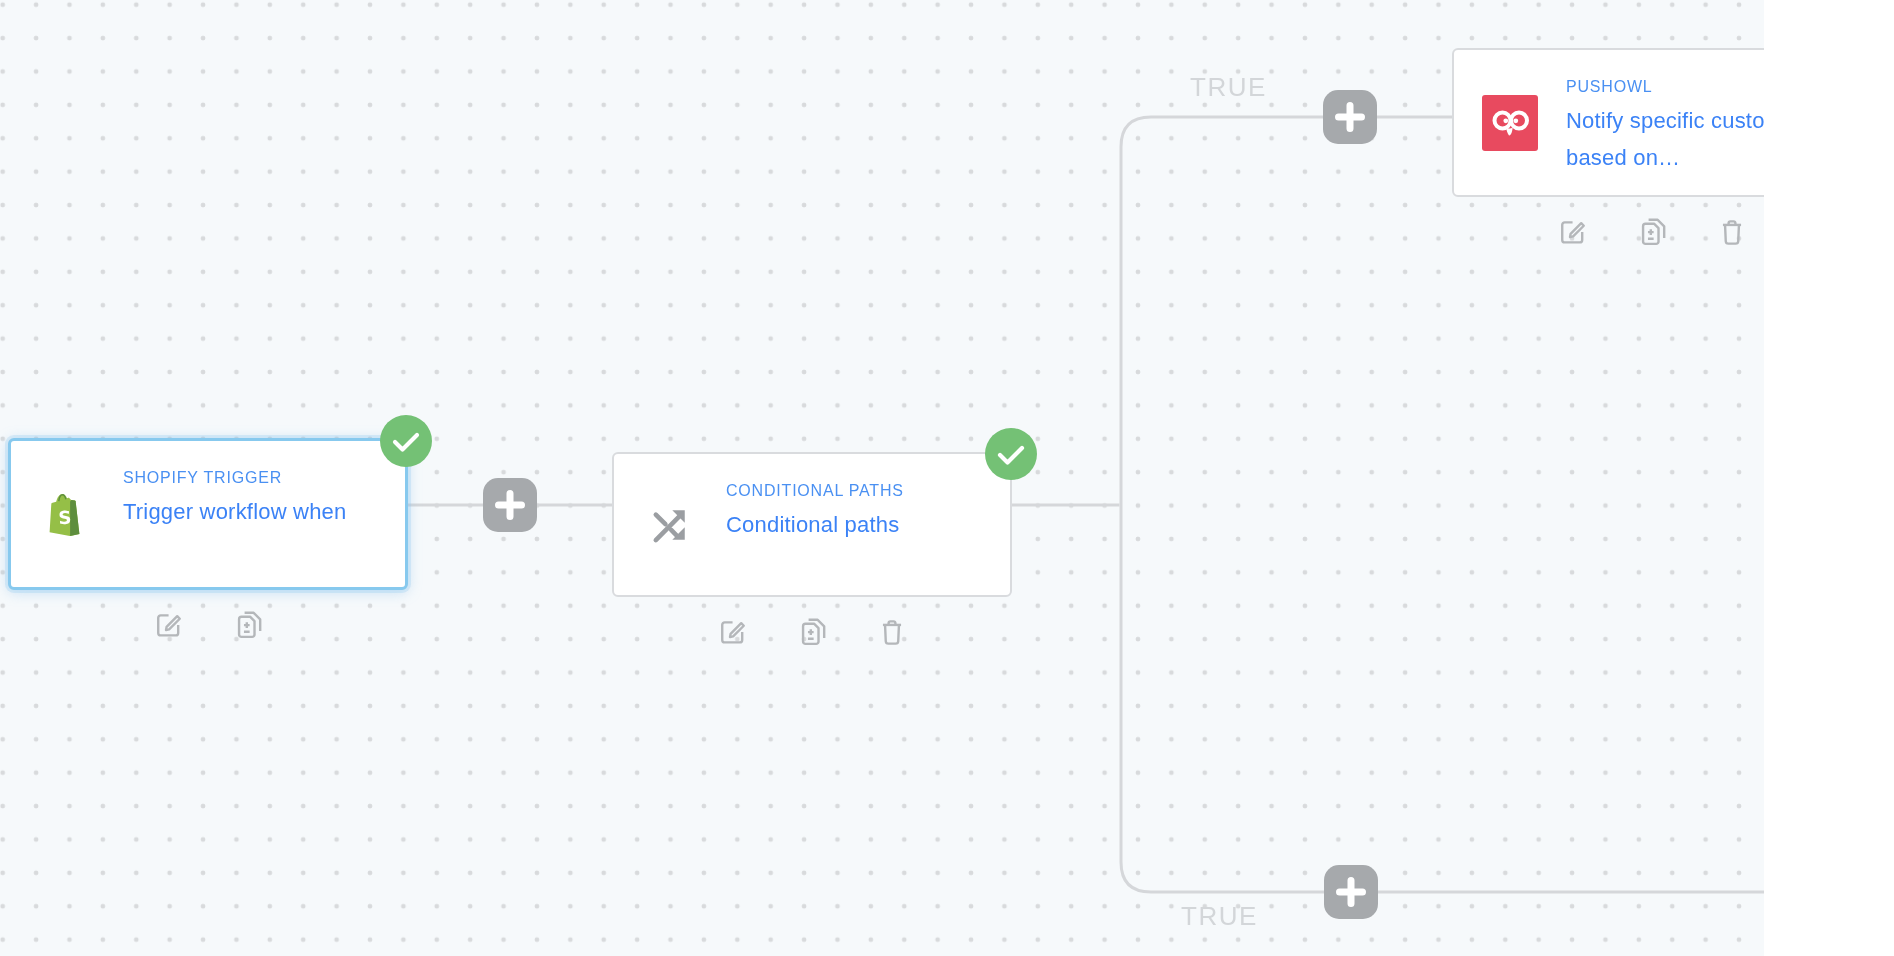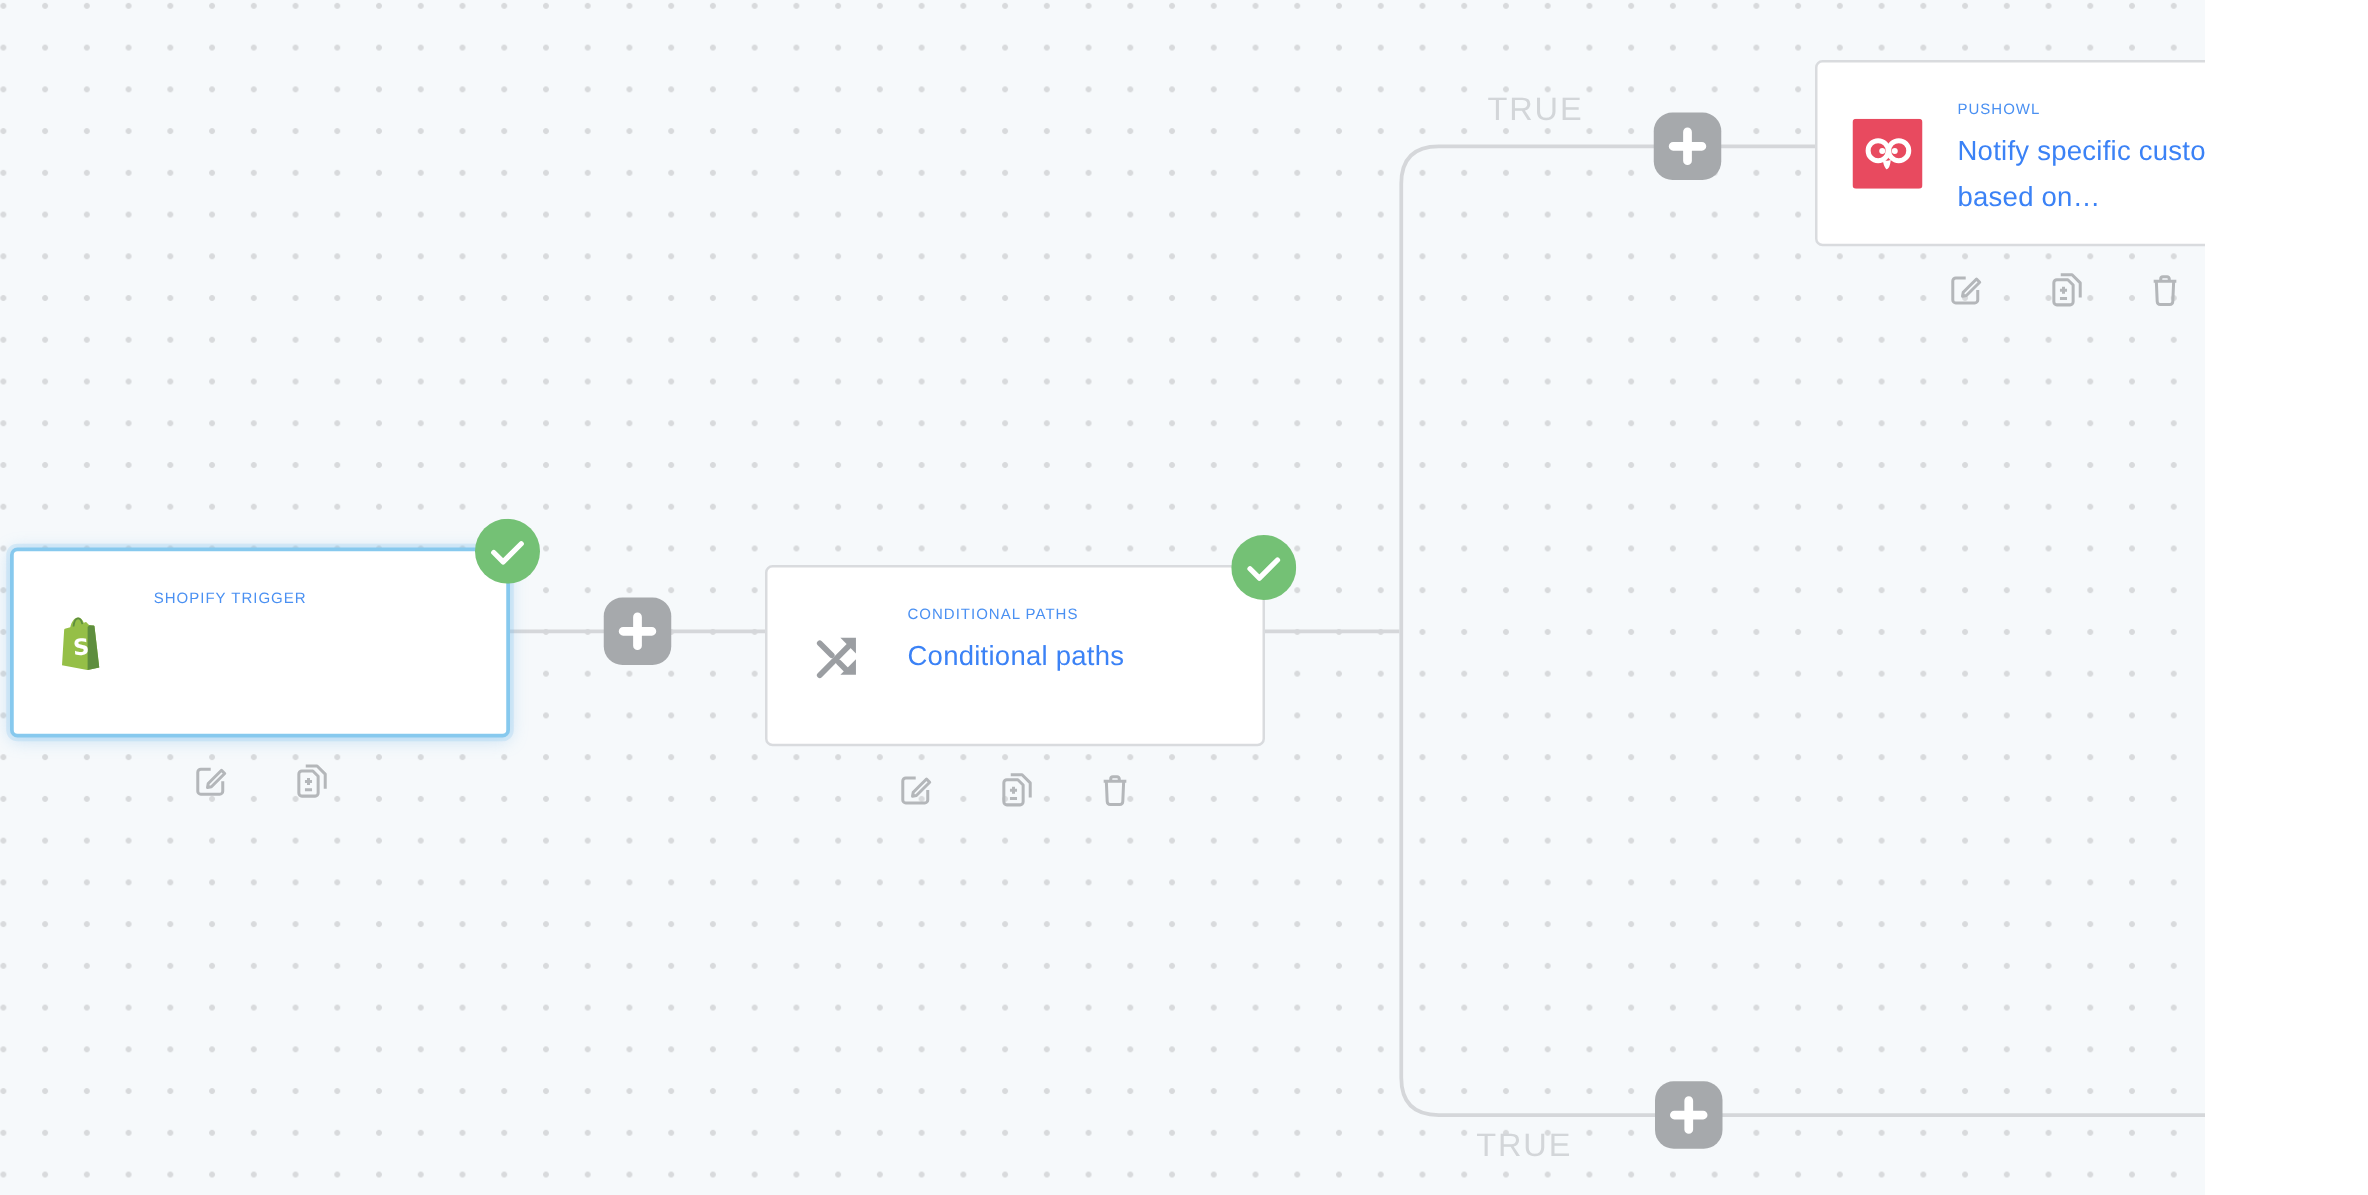--- a/index.html
+++ b/index.html
@@ -19,21 +19,21 @@
     position:relative;width:400px;box-sizing:border-box;
     background:#ffffff;border:2px solid #d9dbde;border-radius:6px;
     display:flex;align-items:stretch;cursor:pointer;
   }
   .card.selected{
     border:3px solid #87c9ee;
     box-shadow:0 0 0 3px rgba(140,200,240,.25),0 2px 14px rgba(120,185,235,.40);
   }
   .icon-col{flex:0 0 112px;display:flex;align-items:center;justify-content:center;}
   .text-col{flex:1 1 auto;padding:27px 24px 0 0;}
-  .app-label{font-size:12px;font-weight:500;letter-spacing:.8px;color:#4a90f2;line-height:20px;margin-bottom:5px;}
+  .app-label{font-size:16px;font-weight:500;letter-spacing:.8px;color:#4a90f2;line-height:20px;margin-bottom:5px;}
   .node-title{font-size:22px;color:#3b82f6;line-height:37px;letter-spacing:.2px;}
   .badge{position:absolute;top:-26px;right:-27px;width:52px;height:52px;pointer-events:none;}
   .actions{display:flex;gap:46px;margin-top:18px;}
   .action-btn{width:34px;height:34px;padding:0;border:0;background:transparent;cursor:pointer;}
   .action-btn svg{display:block;}
   .plus-btn{
     position:absolute;width:54px;height:54px;border:0;border-radius:15px;
     background:#a6a9ac;display:flex;align-items:center;justify-content:center;
     padding:0;cursor:pointer;
   }
@@ -75,20 +75,21 @@
       <div class="icon-col">
         <svg width="36" height="44" viewBox="0 0 36 44">
           <path fill="#95bf47" d="M25.8 8.4c-.15-.05-2.6-.25-3.4-.3-.6-.6-1.7-1.7-2.2-2.2-.3-.3-.7-.2-.9-.15l-1.3.4C17 3.5 15.5 1.9 13.5 1.9 10.6 1.9 8.2 5.2 7.2 9.7l-3.6 1.1c-1.1.35-1.15.4-1.3 1.45L.6 40.2l20.5 3.85 9.3-2L26.6 9.2c-.08-.45-.4-.7-.8-.8z"></path>
           <path fill="#5e8e3e" d="M21.1 43.95 30.4 42 26.6 9.2c-.08-.45-.4-.7-.8-.8l-3.4-.3-1.3 1.4z"></path>
           <path fill="none" stroke="#5e8e3e" stroke-width="1.4" d="M9.8 9.2C10.3 5 11.9 2.7 13.5 2.7c1.5 0 2.7 1.9 3.4 4.6"></path>
           <text x="9.5" y="32" font-size="18" font-weight="bold" fill="#ffffff" transform="rotate(-3 14 26)" font-family="&quot;DejaVu Sans&quot;,sans-serif">S</text>
         </svg>
       </div>
       <div class="text-col">
         <div class="app-label">SHOPIFY TRIGGER</div>
+        <div class="node-title">Trigger workflow when</div>
       </div>
       <svg class="badge" viewBox="0 0 52 52">
         <circle cx="26" cy="26" r="26" fill="#74c175"></circle>
         <path d="M15 27l7.5 7.5L37 20" stroke="#ffffff" stroke-width="4.2" fill="none" stroke-linecap="round" stroke-linejoin="round"></path>
       </svg>
     </div>
     <div class="actions">
       <button class="action-btn">
         <svg width="34" height="34" viewBox="0 0 24 24" fill="none" stroke="#b4b7ba" stroke-width="1.7">
           <path d="M19.2 12 V17.6 A1.7 1.7 0 0 1 17.5 19.3 H6.8 A1.7 1.7 0 0 1 5.1 17.6 V6.9 A1.7 1.7 0 0 1 6.8 5.2 H12.4"></path>

